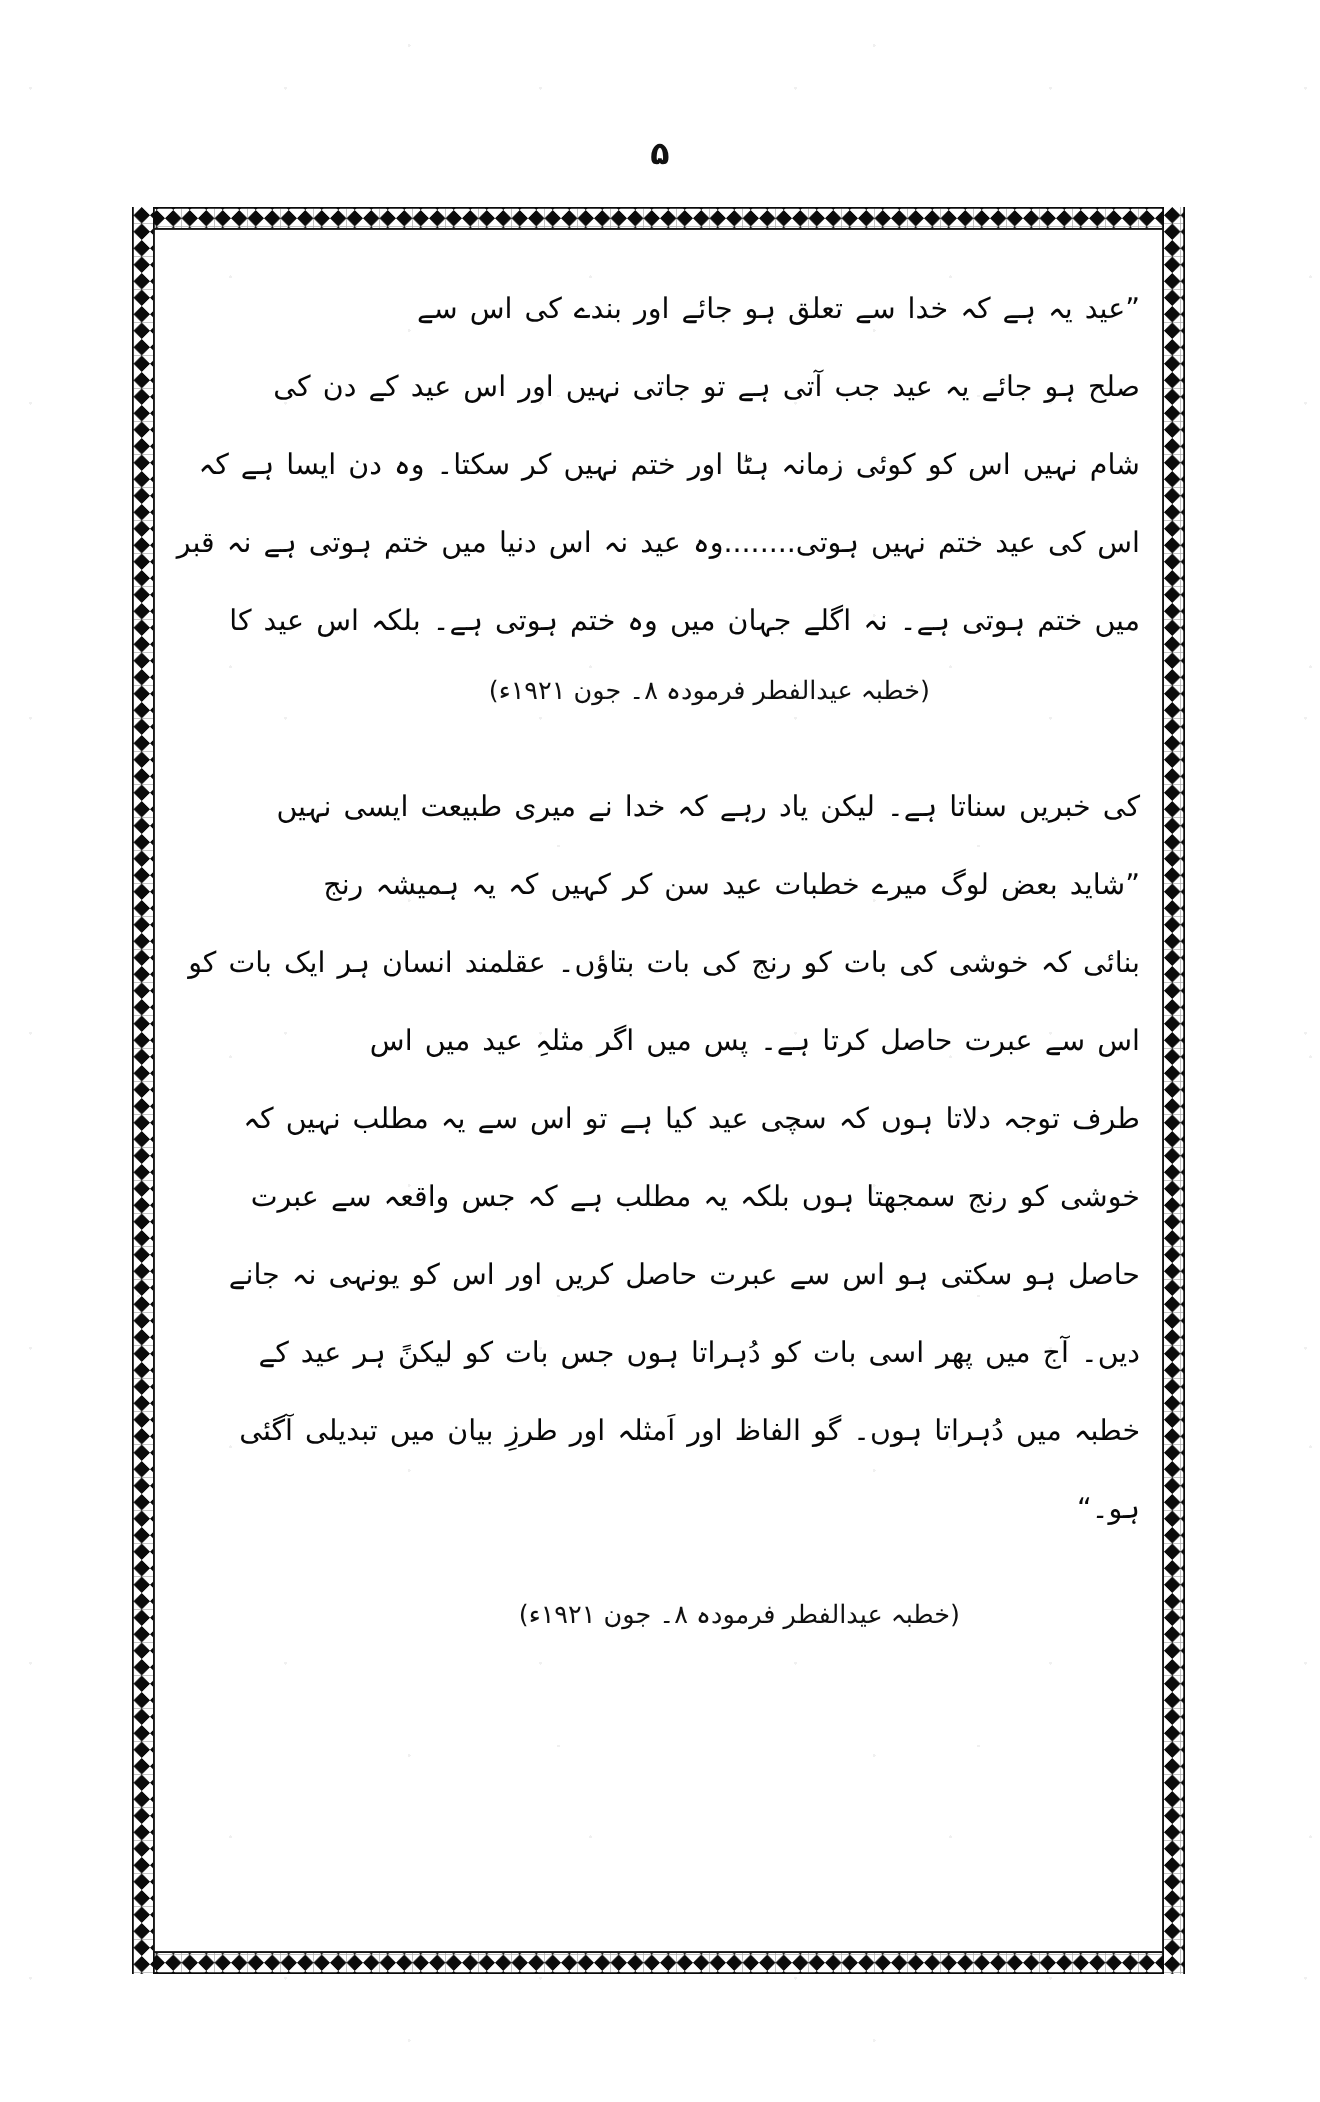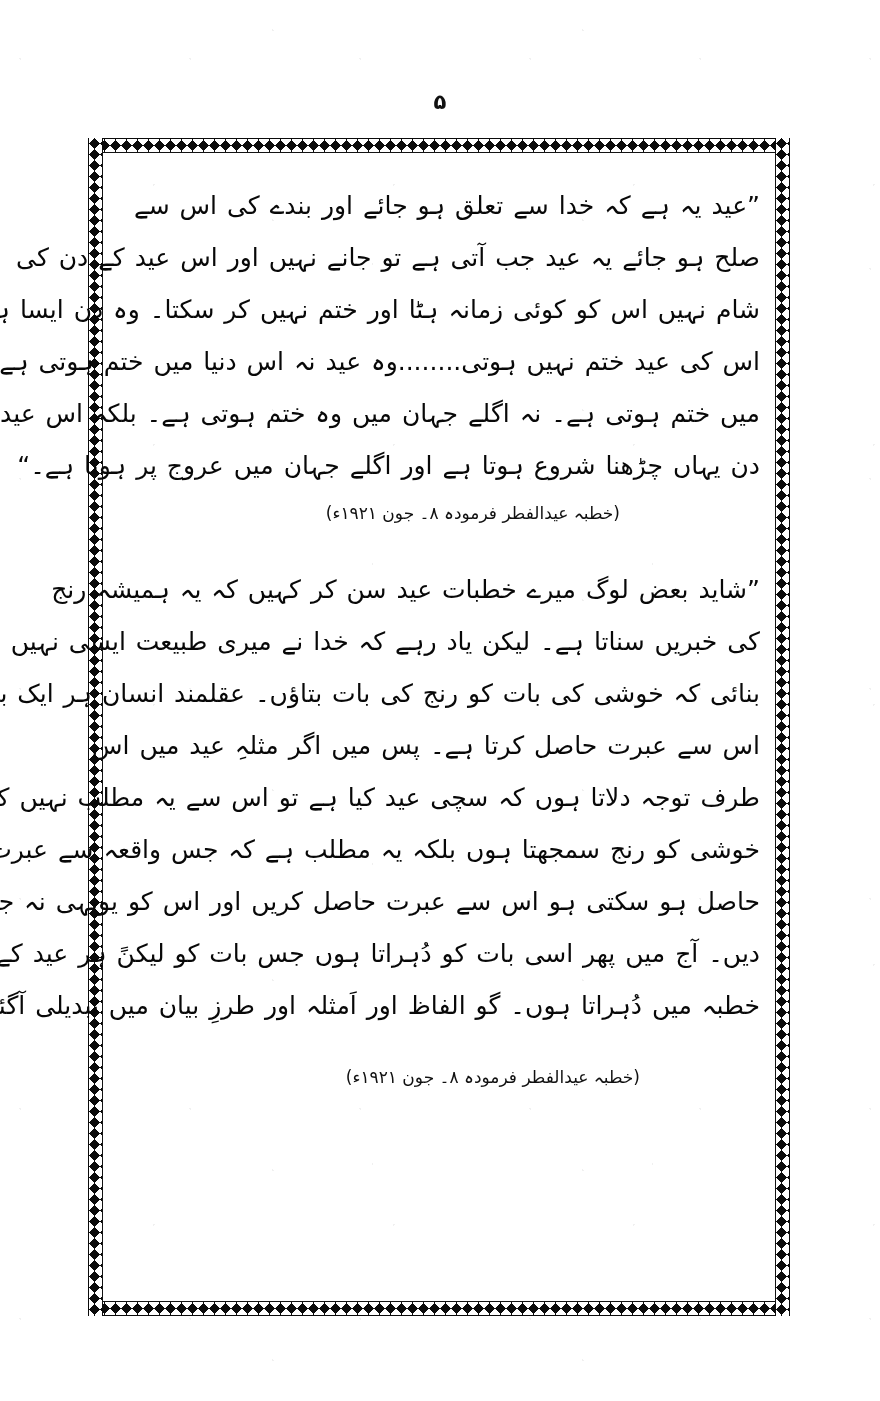--- a/index.html
+++ b/index.html
@@ -112,21 +112,21 @@
     color: #080808;
     text-align: justify;
     text-align-last: right;
     word-spacing: 2px;
     letter-spacing: 0;
     direction: rtl;
   }
   .para-line {
     display: block;
     white-space: nowrap;
-    font-size: 25px;
+    font-size: 19px;
     line-height: 52px;
   }
 
   .citation {
     direction: rtl;
     text-align: right;
     font-family: "DejaVu Sans", sans-serif;
     font-size: 17px;
     line-height: 30px;
     color: #101010;
@@ -170,43 +170,43 @@
   <div class="frame-edge frame-left"></div>
   <div class="frame-edge frame-right"></div>
   <div class="frame-inner-rule"></div>
 </div>
 
 <div class="content">
 
   <div class="para">
     <div class="para-block">
       <span class="para-line">”عید یہ ہے کہ خدا سے تعلق ہو جائے اور بندے کی اس سے</span>
-      <span class="para-line">صلح ہو جائے یہ عید جب آتی ہے تو جانے نہیں اور اس عید کے دن کی</span>
+      <span class="para-line">صلح ہو جائے یہ عید جب آتی ہے تو جاتی نہیں اور اس عید کے دن کی</span>
       <span class="para-line">شام نہیں اس کو کوئی زمانہ ہٹا اور ختم نہیں کر سکتا۔ وہ دن ایسا ہے کہ</span>
       <span class="para-line">اس کی عید ختم نہیں ہوتی........وہ عید نہ اس دنیا میں ختم ہوتی ہے نہ قبر</span>
       <span class="para-line">میں ختم ہوتی ہے۔ نہ اگلے جہان میں وہ ختم ہوتی ہے۔ بلکہ اس عید کا</span>
-      <span class="para-line">دن یہاں چڑھنا شروع ہوتا ہے اور اگلے جہان میں عروج پر ہوتا ہے۔“</span>
     </div>
   </div>
 
   <div class="citation first-cite">(خطبہ عیدالفطر فرمودہ ۸۔ جون ۱۹۲۱ء)</div>
 
   <div class="spacer-sm"></div>
 
   <div class="para">
     <div class="para-block">
+      <span class="para-line">کی خبریں سناتا ہے۔ لیکن یاد رہے کہ خدا نے میری طبیعت ایسی نہیں</span>
       <span class="para-line">”شاید بعض لوگ میرے خطبات عید سن کر کہیں کہ یہ ہمیشہ رنج</span>
-      <span class="para-line">کی خبریں سناتا ہے۔ لیکن یاد رہے کہ خدا نے میری طبیعت ایسی نہیں</span>
       <span class="para-line">بنائی کہ خوشی کی بات کو رنج کی بات بتاؤں۔ عقلمند انسان ہر ایک بات کو</span>
       <span class="para-line">اس سے عبرت حاصل کرتا ہے۔ پس میں اگر مثلہِ عید میں اس</span>
       <span class="para-line">طرف توجہ دلاتا ہوں کہ سچی عید کیا ہے تو اس سے یہ مطلب نہیں کہ</span>
       <span class="para-line">خوشی کو رنج سمجھتا ہوں بلکہ یہ مطلب ہے کہ جس واقعہ سے عبرت</span>
       <span class="para-line">حاصل ہو سکتی ہو اس سے عبرت حاصل کریں اور اس کو یونہی نہ جانے</span>
       <span class="para-line">دیں۔ آج میں پھر اسی بات کو دُہراتا ہوں جس بات کو لیکنً ہر عید کے</span>
       <span class="para-line">خطبہ میں دُہراتا ہوں۔ گو الفاظ اور اَمثلہ اور طرزِ بیان میں تبدیلی آگئی</span>
+      <span class="para-line">ہو۔“</span>
     </div>
   </div>
 
   <div class="citation second-cite">(خطبہ عیدالفطر فرمودہ ۸۔ جون ۱۹۲۱ء)</div>
 
 </div>
 
 <div class="speckle"></div>
 
 </body></html>

